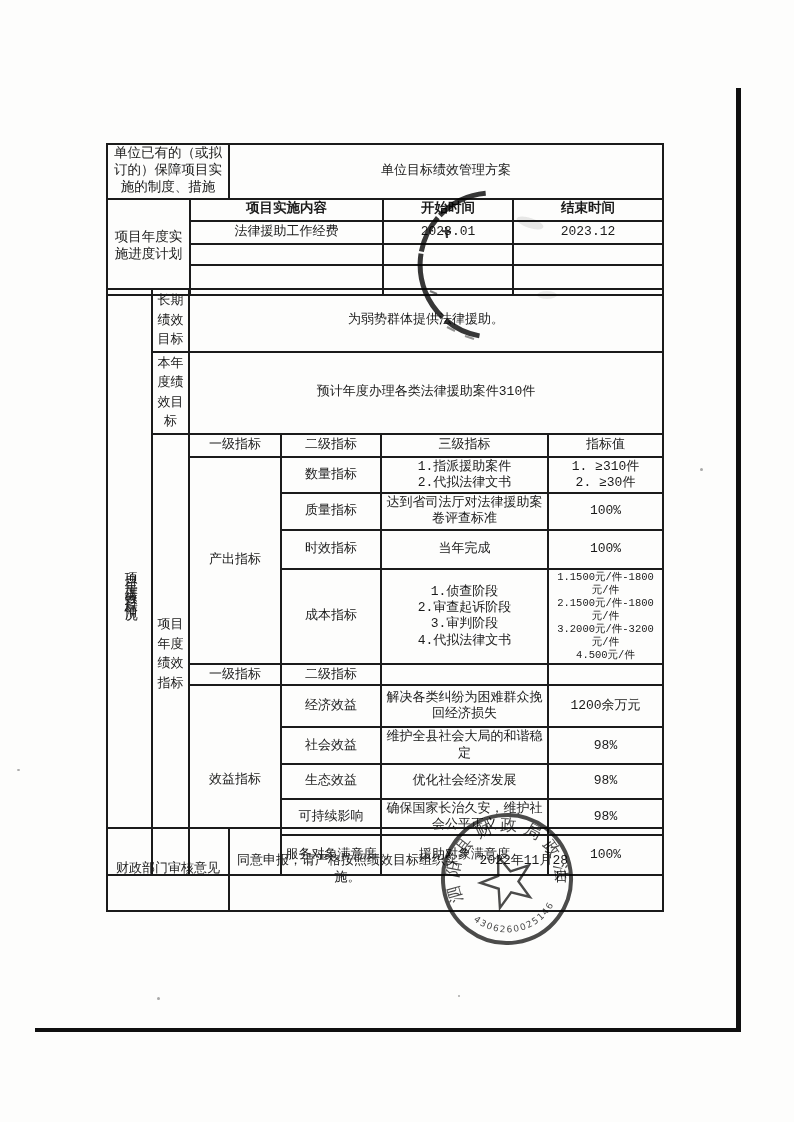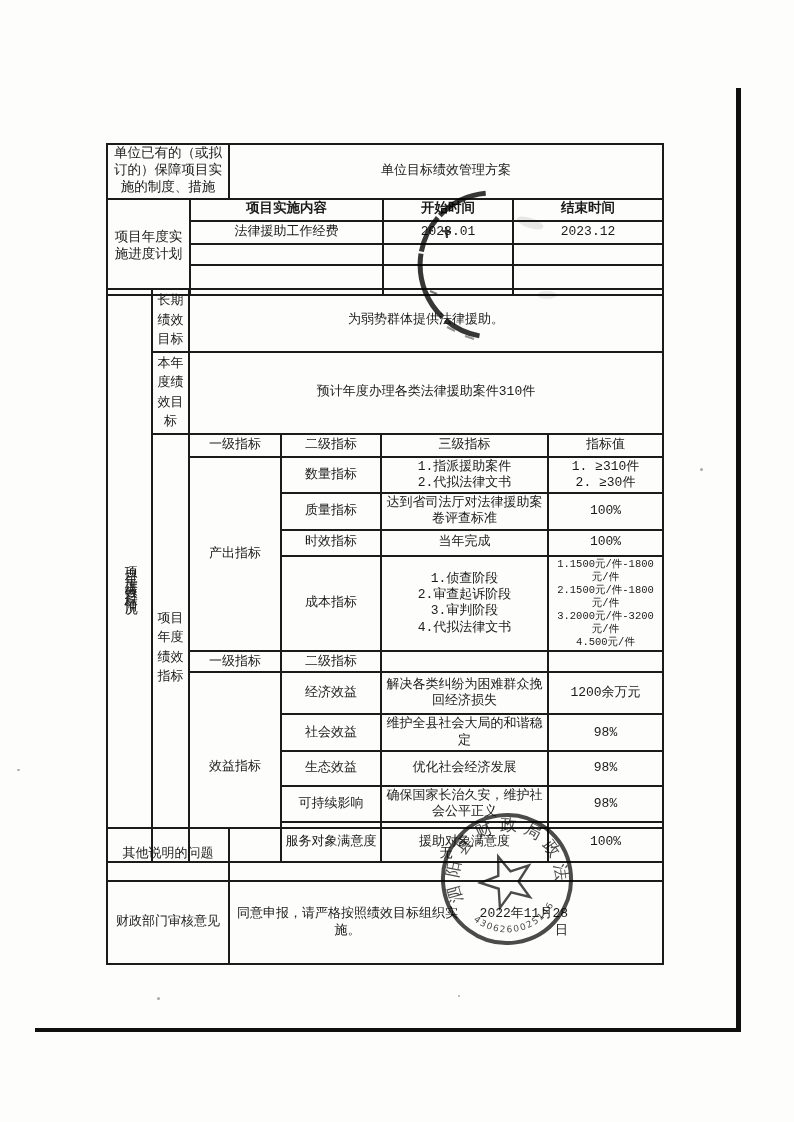--- a/index.html
+++ b/index.html
@@ -139,21 +139,21 @@
       <td class="left preline">1.指派援助案件
 2.代拟法律文书</td>
       <td class="preline">1. ≥310件
 2. ≥30件</td>
     </tr>
     <tr style="height:31px;">
       <td>质量指标</td>
       <td class="left">达到省司法厅对法律援助案卷评查标准</td>
       <td>100%</td>
     </tr>
-    <tr style="height:26px;">
+    <tr style="height:39px;">
       <td>时效指标</td>
       <td class="left">当年完成</td>
       <td>100%</td>
     </tr>
     <tr style="height:80px;">
       <td>成本指标</td>
       <td class="left preline">1.侦查阶段
 2.审查起诉阶段
 3.审判阶段
 4.代拟法律文书</td>
@@ -196,24 +196,20 @@
     </tr>
   </tbody>
     </table>
 
   <table class="tbl" style="left:106px;top:827px;width:556px;">
     <colgroup>
         <col style="width:122px">
         <col style="width:434px">
       </colgroup>
     <tbody>
-        <tr style="height:53px;">
-      <td>其他说明的问题</td>
-      <td>无</td>
-    </tr>
     <tr style="height:83px;">
       <td>财政部门审核意见</td>
       <td class="review-cell">
         <div class="review-inner">
           <div class="review-text">同意申报，请严格按照绩效目标组织实施。</div>
           <div class="review-date">2022年11月28日</div>
         </div>
       </td>
     </tr>
   </tbody>

